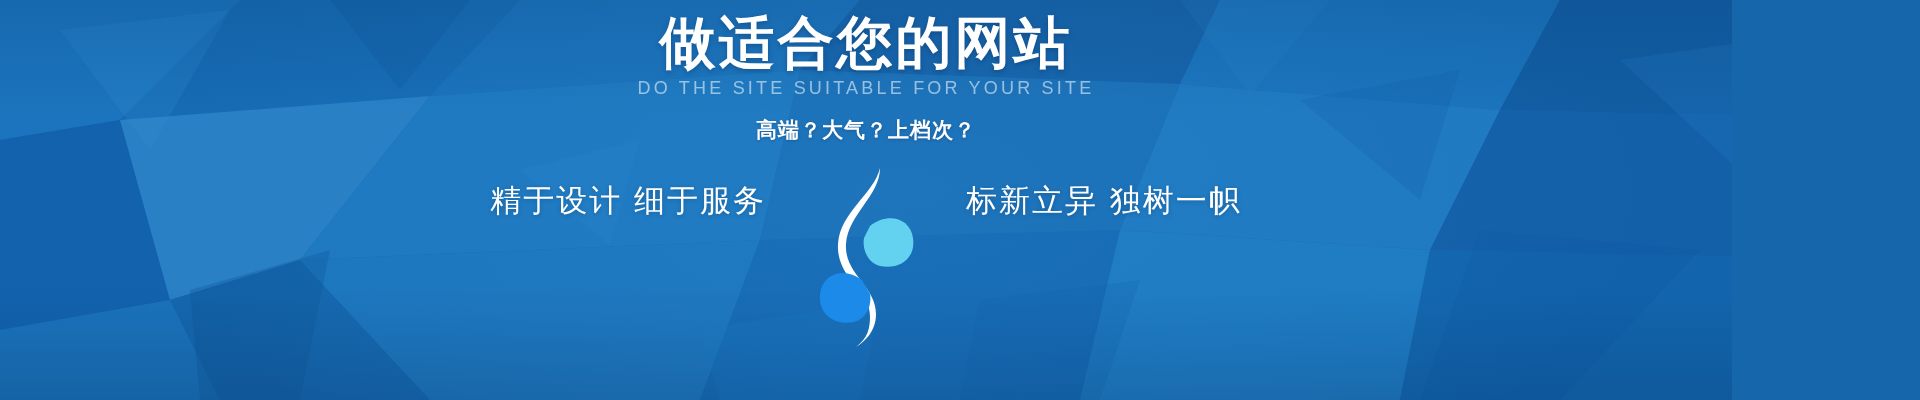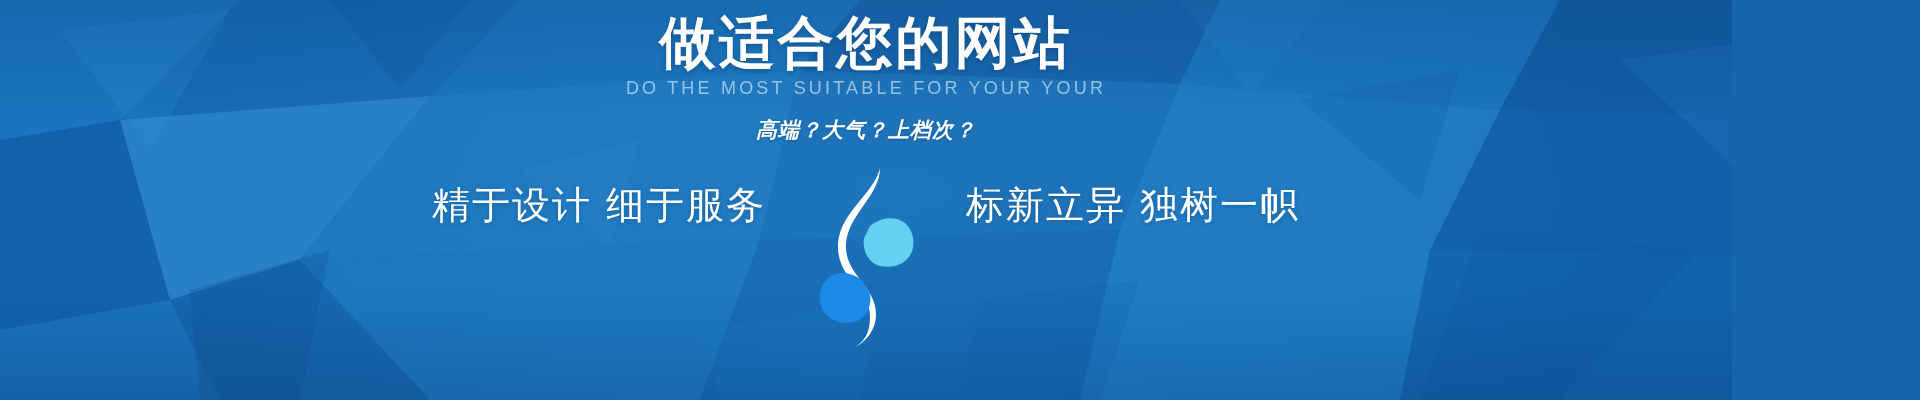--- a/index.html
+++ b/index.html
@@ -66,21 +66,20 @@
     font-size:18px;
     font-weight:400;
     letter-spacing:3.2px;
     color:rgba(226,240,252,0.62);
     white-space:nowrap;
   }
 
   .taglines {
     margin-top:17px;
     text-align:center;
-    font-style:italic;
   }
   .tagline {
     font-family:"DejaVu Sans","Liberation Sans",sans-serif;
     font-size:21px;
     font-weight:700;
     color:#ffffff;
     line-height:1.42;
     letter-spacing:1px;
     white-space:nowrap;
     text-shadow:0 1px 3px rgba(5,40,80,0.32);
@@ -89,21 +88,21 @@
   
   .slogan-row {
     margin-top:24px;
     display:flex;
     align-items:flex-start;
     justify-content:center;
     width:100%;
   }
   .slogan {
     font-family:"DejaVu Sans","Liberation Sans",sans-serif;
-    font-size:38px;
+    font-size:31px;
     font-weight:400;
     color:#ffffff;
     letter-spacing:2px;
     white-space:nowrap;
     padding-top:10px;
     text-shadow:0 1px 4px rgba(5,40,80,0.30);
   }
   .slogan-left  { margin-right:52px; }
   .slogan-right { margin-left:52px;text-align:right; }
 
@@ -156,21 +155,21 @@
       <polygon points="1300,100 1460,70 1420,200" fill="#0f5da8" opacity="0.26"></polygon>
     </g>
   </svg>
 
   <div id="bg-shade"></div>
 
   <div id="content">
 
     <h1 class="headline">做适合您的网站</h1>
 
-    <div class="subhead-en">DO THE MOST SUITABLE FOR YOUR YOUR</div>
+    <div class="subhead-en">DO THE SITE SUITABLE FOR YOUR SITE</div>
 
     <div class="taglines">
       <div class="tagline">高端？大气？上档次？</div>
     </div>
 
     <div class="slogan-row">
 
       <div class="slogan slogan-left">精于设计 细于服务</div>
 
       <svg class="logo-mark" viewBox="0 0 96 185" aria-hidden="true">

